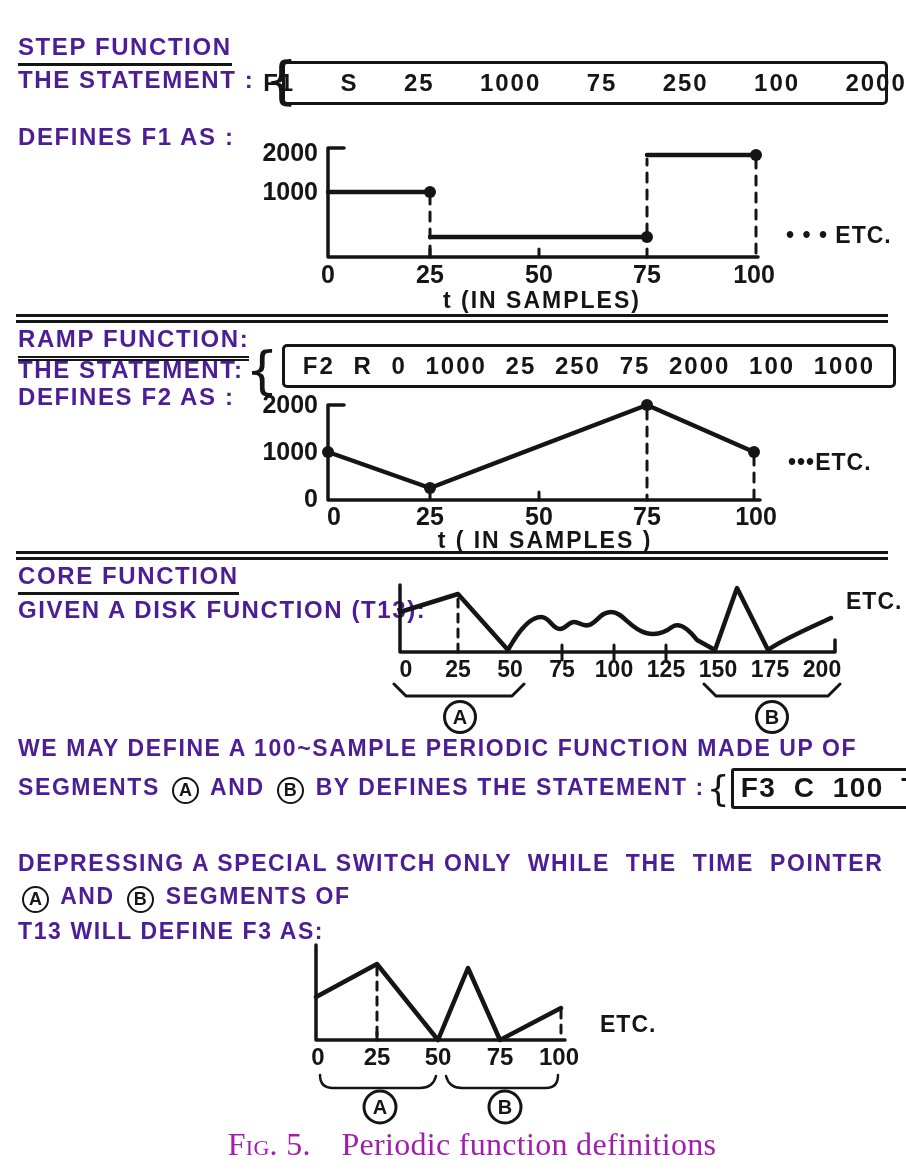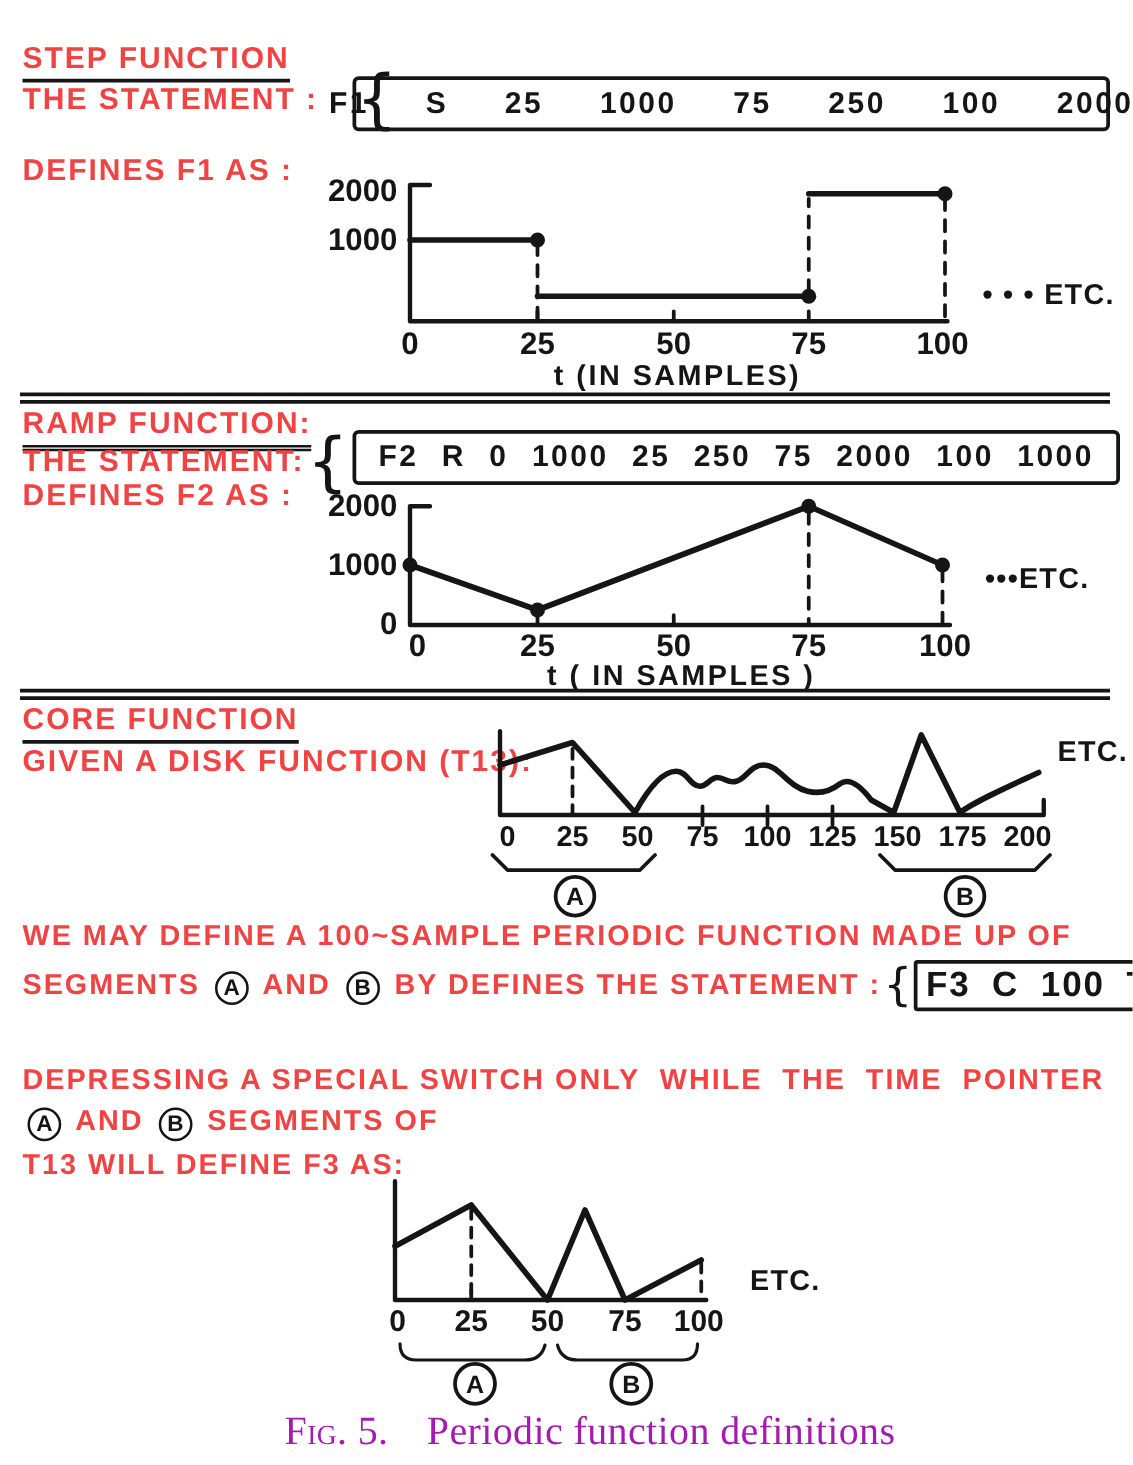--- a/index.html
+++ b/index.html
@@ -1,20 +1,20 @@
 <!DOCTYPE html>
 <html><head>
 <meta charset="utf-8">
 <style>
   html,body{margin:0;padding:0;background:#ffffff;}
   body{position:relative;width:906px;height:1172px;overflow:hidden;
        font-family:"Liberation Sans",sans-serif;color:#151515;}
   .abs{position:absolute;}
   .txt{font-weight:700;font-size:23px;line-height:1.12;letter-spacing:1.6px;
-       white-space:pre;color:#ef4444;}
+       white-space:pre;color:#4c1d95;}
   .big{font-size:24px;}
   .u1{display:inline-block;border-bottom:3px solid #151515;padding-bottom:2px;}
   .u2{display:inline-block;border-bottom:2.5px solid #151515;padding-bottom:1px;}
   .u2::after{content:"";display:block;height:0;border-bottom:2.5px solid #151515;margin-top:3px;}
   .hr2{position:absolute;left:16px;width:872px;height:3px;
        border-top:3px solid #151515;border-bottom:3px solid #151515;}
   .stmtbox{position:absolute;border:3.5px solid #151515;border-radius:5px;
        display:flex;align-items:center;justify-content:center;}
   .stmt{font-weight:700;font-size:24px;letter-spacing:2px;white-space:pre;}
   .brace{font-weight:400;font-family:"DejaVu Sans",sans-serif;color:#151515;}
@@ -32,21 +32,21 @@
   .sc{font-variant:small-caps;}
   .stroke{stroke:#151515;fill:none;stroke-linecap:round;stroke-linejoin:round;}
 </style>
 </head>
 <body>
 
 <div class="abs" style="left:18px;top:34px;">
   <span class="txt big u1">STEP FUNCTION</span>
 </div>
 
-<div class="abs row" style="left:18px;top:58px;height:44px;gap:20px;">
+<div class="abs row" style="left:18px;top:58px;height:44px;">
   <span class="txt big">THE STATEMENT : </span>
   <span class="brace" style="font-size:52px;margin-left:2px;">{</span>
 </div>
 <div class="stmtbox" style="left:282px;top:61px;width:600px;height:38px;">
   <span class="stmt" style="word-spacing:14px;text-align:right;">F1  S  25  1000  75  250  100  2000</span>
 </div>
 
 <div class="abs" style="left:18px;top:124px;">
   <span class="txt big">DEFINES F1 AS :</span>
 </div>

